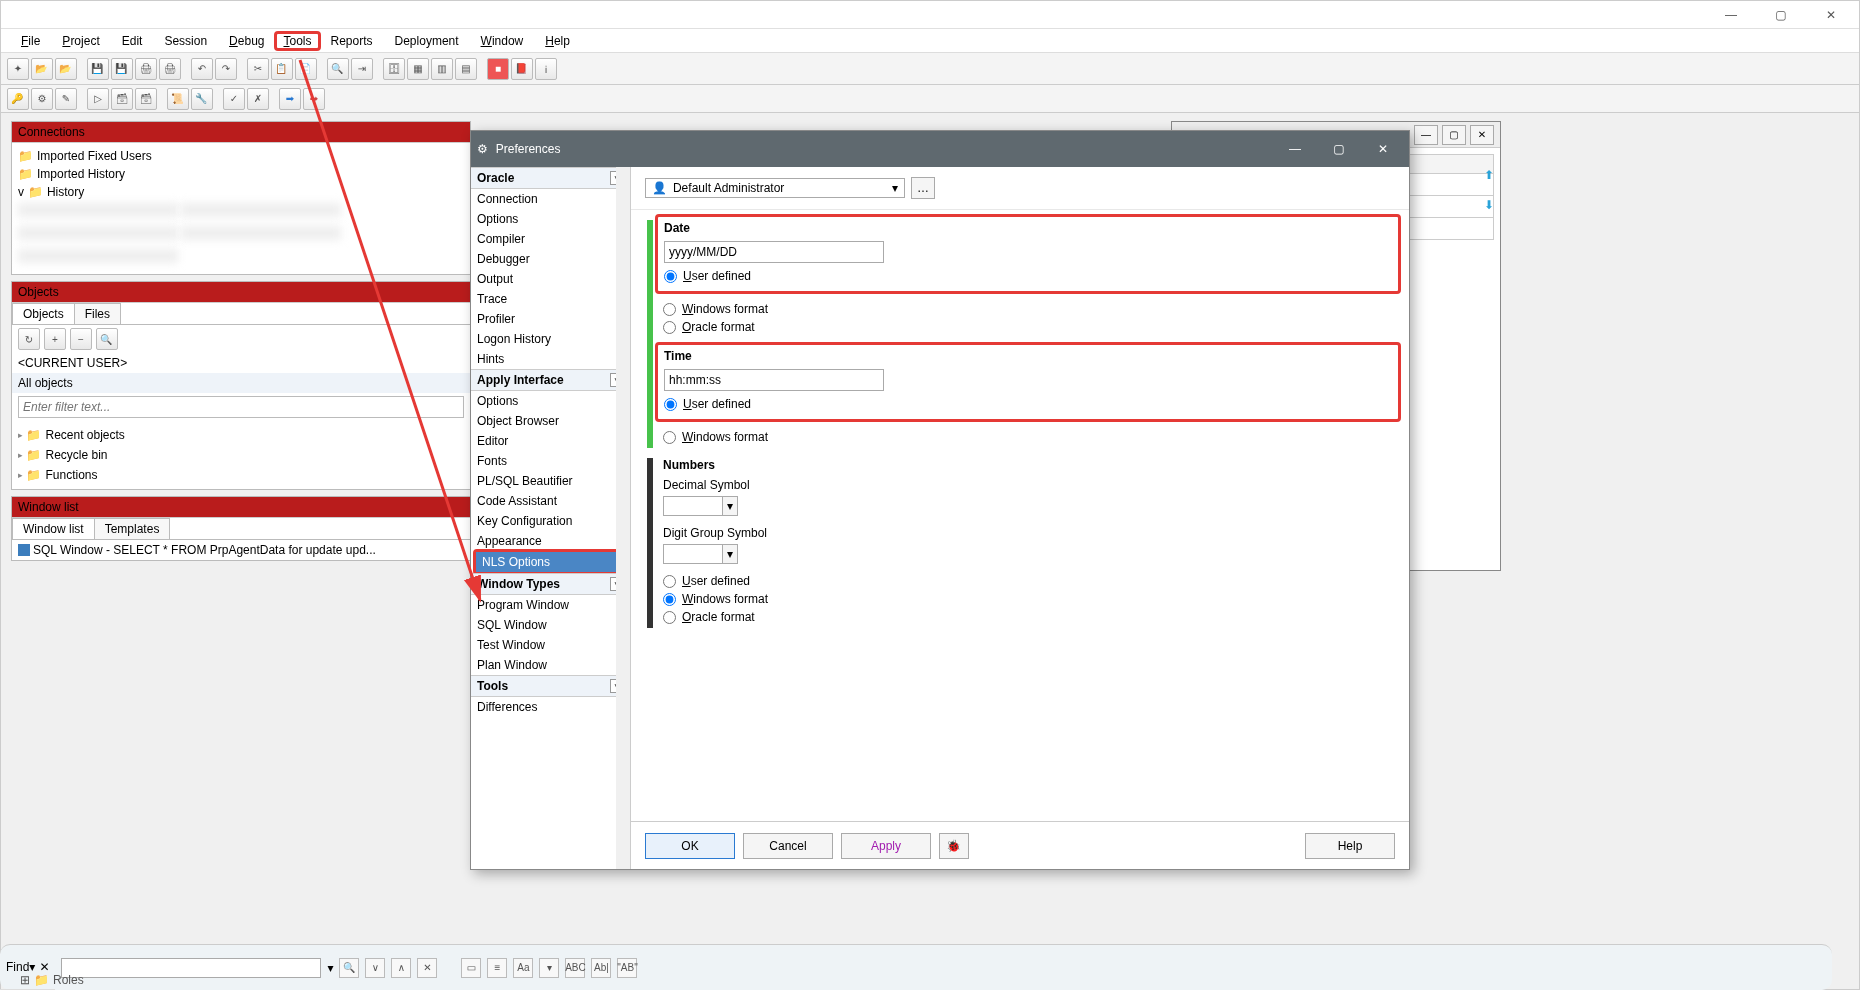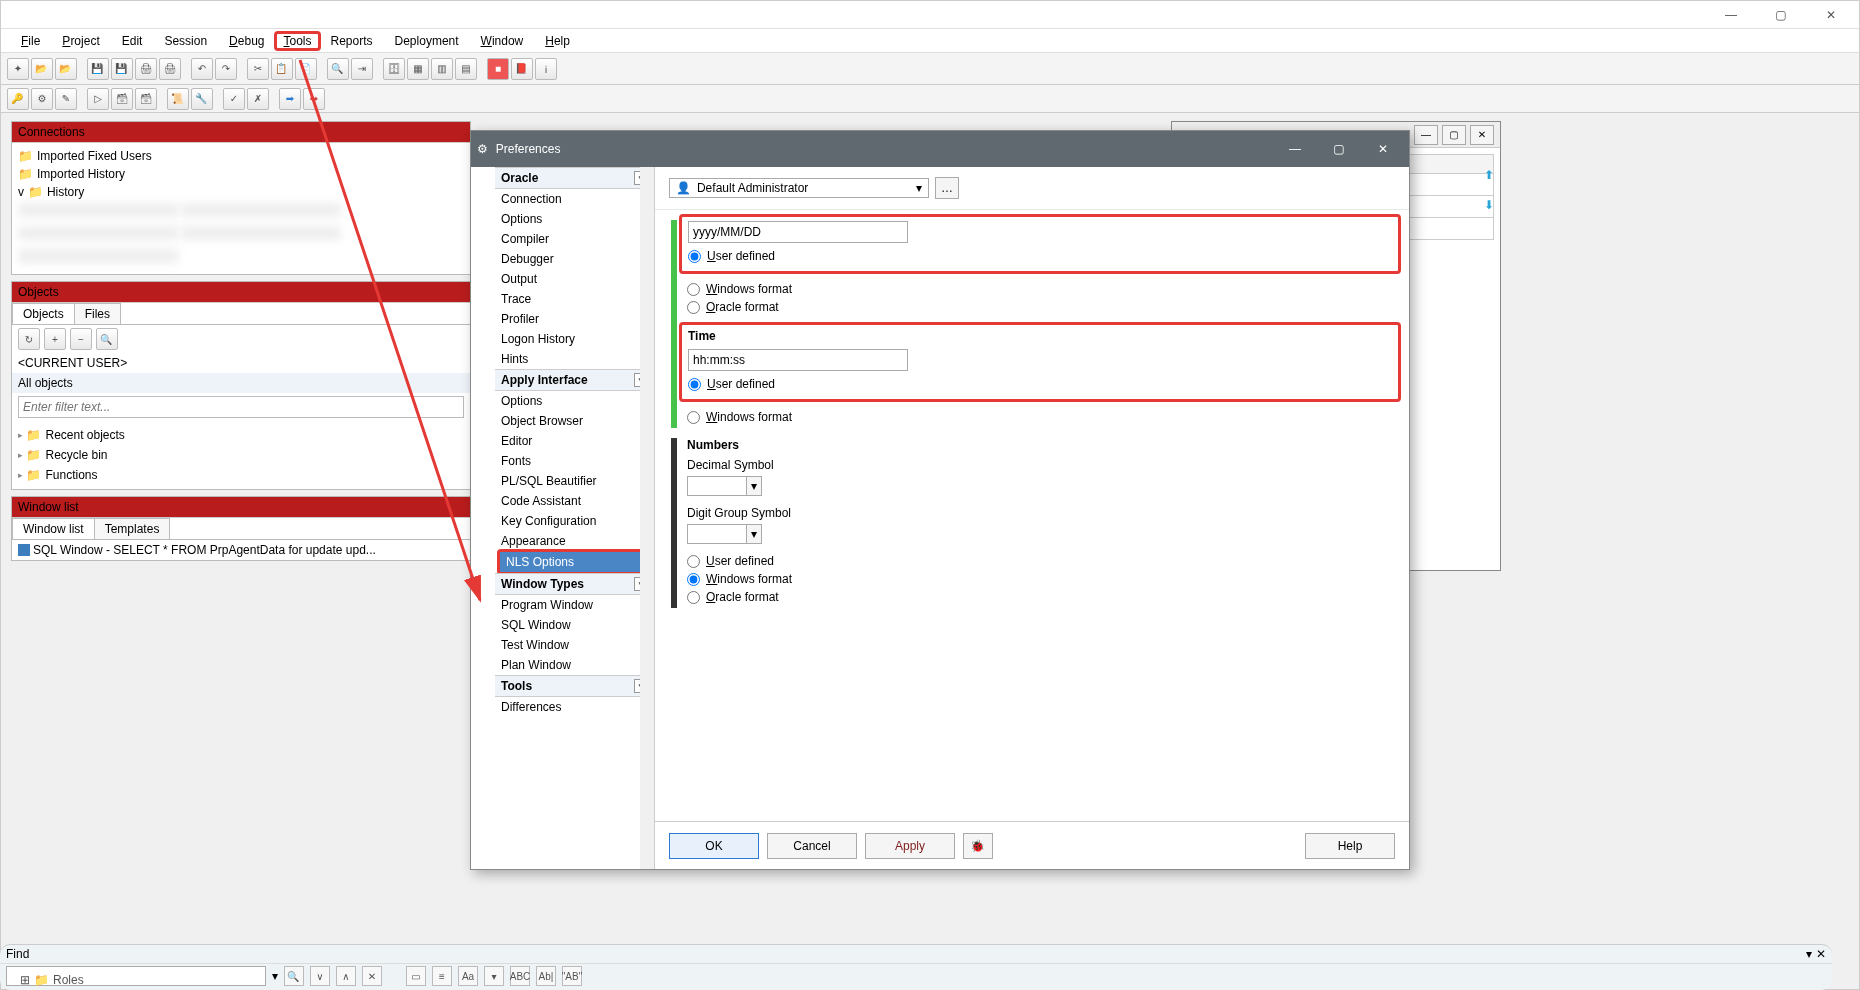--- a/index.html
+++ b/index.html
@@ -51,21 +51,21 @@
 .scrollbtn.up{top:20px;color:#2aa3d8;}
 .scrollbtn.dn{top:50px;color:#2aa3d8;}
 
 
 .prefs{position:absolute; left:470px; top:130px; width:940px; height:740px; background:#fff; border:1px solid #888; box-shadow:4px 4px 12px rgba(0,0,0,.3); display:flex; flex-direction:column;}
 .prefs-title{height:36px; background:#5f696f; color:#fff; display:flex; align-items:center; padding:0 6px; justify-content:space-between;}
 .prefs-title-left{display:flex;align-items:center;gap:8px;}
 .prefs-title-right{display:flex;gap:4px;}
 .pbtn{width:40px;height:28px;display:flex;align-items:center;justify-content:center;color:#fff;}
 .prefs-body{flex:1;display:flex;overflow:hidden;}
-.prefs-tree{width:160px;border-right:1px solid #ccc;background:#fff;overflow-y:auto;position:relative;margin-left:24px;}
+.prefs-tree{width:160px;border-right:1px solid #ccc;background:#fff;overflow-y:auto;position:relative;}
 .ptree-scroll{width:14px;position:absolute;right:0;top:0;bottom:0;background:#f0f0f0;}
 .pcat{background:#eef3f9;border-top:1px solid #ccc;border-bottom:1px solid #ccc;padding:3px 6px;font-weight:bold;display:flex;justify-content:space-between;align-items:center;}
 .pcat .exp{width:14px;height:14px;border:1px solid #999;background:#fff;display:flex;align-items:center;justify-content:center;font-size:9px;color:#555;}
 .pitem{padding:3px 6px;cursor:default;}
 .pitem.selected{background:#4a86c5;color:#fff;}
 .highlight-nls{border:3px solid #e53935;border-radius:4px;margin:-2px 2px;}
 .prefs-right{flex:1;display:flex;flex-direction:column;}
 .admin-row{display:flex;align-items:center;gap:6px;padding:10px 14px;border-bottom:1px solid #e8e8e8;}
 .admin-select{border:1px solid #aaa;padding:2px 6px;width:260px;background:#fff;display:flex;align-items:center;gap:6px;}
 .admin-btn{width:24px;height:22px;border:1px solid #aaa;background:#f5f5f5;display:flex;align-items:center;justify-content:center;}
@@ -76,30 +76,30 @@
 .txtinp{width:220px;border:1px solid #aaa;padding:3px 4px;margin-bottom:6px;display:block;}
 .smallinp{width:60px;border:1px solid #aaa;padding:2px 4px;background:#fff;}
 .radio{display:flex;align-items:center;gap:6px;margin-bottom:4px;}
 .radio input{margin:0;}
 .redbox{border:3px solid #e53935;border-radius:4px;padding:4px 6px;margin:-6px -8px 8px -8px;}
 .redbox2{border:3px solid #e53935;border-radius:4px;padding:4px 6px;margin:8px -8px 8px -8px;}
 
 .prefs-buttons{height:48px;border-top:1px solid #ccc;display:flex;align-items:center;padding:0 14px;gap:8px;}
 .pbutton{width:90px;height:26px;border:1px solid #aaa;background:#f5f5f5;display:flex;align-items:center;justify-content:center;}
 .pbutton.primary{border:1px solid #2a7ad2;background:#e8f1fb;}
-.pbutton.disabled{color:#7f1d1d;}
+.pbutton.disabled{color:#a21caf;}
 .pbutton-icon{width:30px;height:26px;border:1px solid #aaa;background:#f5f5f5;display:flex;align-items:center;justify-content:center;}
 .spacer{flex:1;}
 
 
 .arrow{position:absolute;left:280px;top:60px;pointer-events:none;}
 .arrow svg{overflow:visible;}
 
 
-.findbar{position:absolute;left:0;bottom:0;width:1832px;height:46px;background:#eef3f6;border-top:1px solid #ccc;display:flex;flex-direction:column;border-radius:10px;}
+.findbar{position:absolute;left:0;bottom:0;width:1832px;height:46px;background:#eef3f6;border-top:1px solid #ccc;display:flex;border-radius:10px;}
 .findtitle{padding:2px 6px;display:flex;justify-content:space-between;align-items:center;border-bottom:1px solid #ddd;}
 .findtitle-right{display:flex;gap:4px;}
 .findrow{display:flex;align-items:center;gap:6px;padding:2px 6px;}
 .findinp{width:260px;border:1px solid #aaa;padding:2px 4px;background:#fff;}
 .fbtn{width:20px;height:20px;border:1px solid #bbb;background:#f8f8f8;display:flex;align-items:center;justify-content:center;font-size:10px;color:#555;}
 
 .bottom-tree{position:absolute;left:20px;bottom:3px;font-size:11px;color:#555;display:flex;align-items:center;gap:4px;}
 
 </style>
 </head>
@@ -331,20 +331,21 @@
         </div>
         <div class="admin-btn">…</div>
       </div>
 
       <div class="prefs-content">
 
         <div class="group">
           <div style="width:6px;background:#47c24b;align-self:stretch;"></div>
           <div class="group-inner">
             <div class="redbox">
+              <div class="group-title">Date</div>
               <input class="txtinp" value="yyyy/MM/DD" style="">
               <label class="radio">
                   <input type="radio" checked="" style="">
                   <span><u>U</u>ser defined</span>
                 </label>
             </div>
             <label class="radio">
                 <input type="radio" style="">
                 <span><u>W</u>indows format</span>
               </label>

